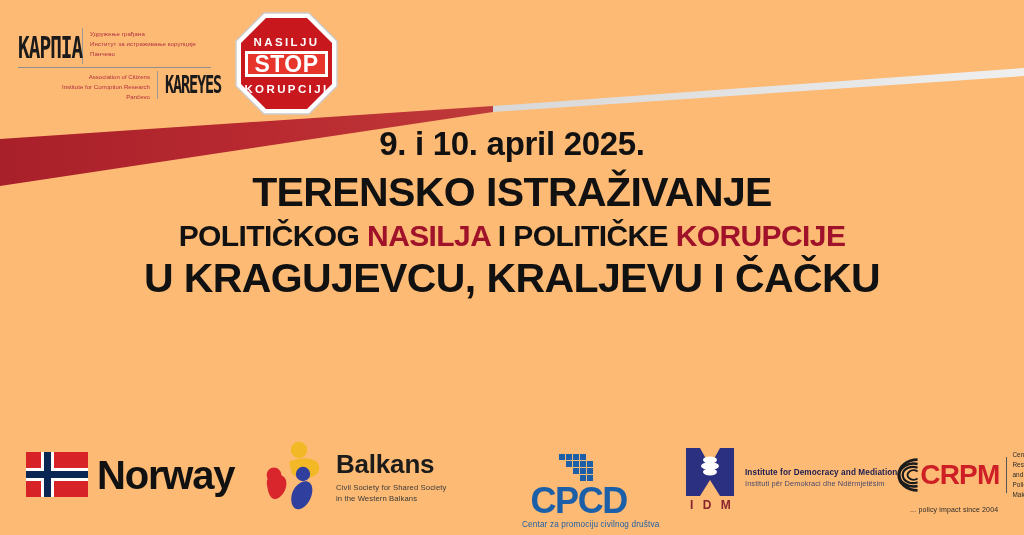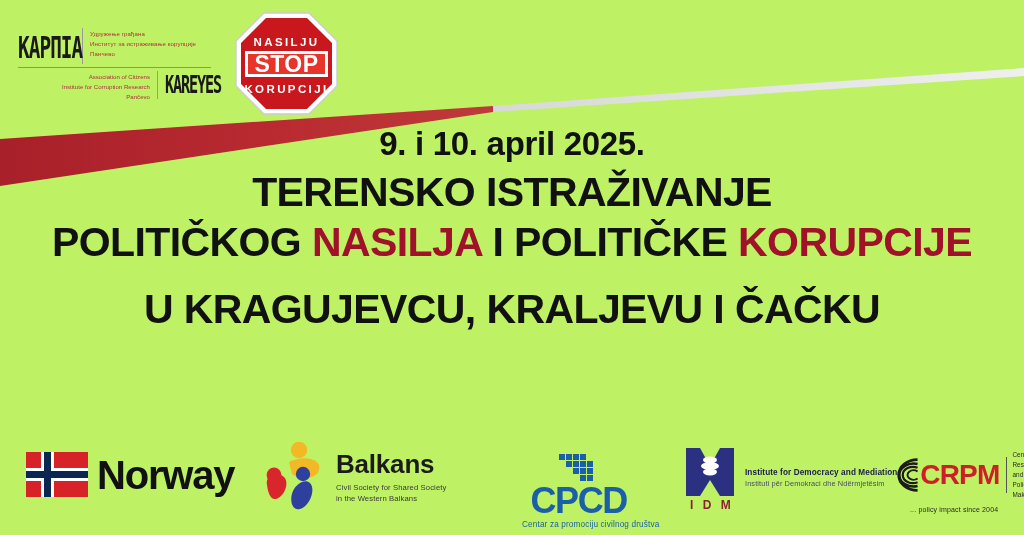--- a/index.html
+++ b/index.html
@@ -8,21 +8,21 @@
     background: #ffffff;
   }
   body {
     font-family: "Liberation Sans", sans-serif;
     -webkit-font-smoothing: antialiased;
   }
   #poster {
     position: relative;
     width: 1024px;
     height: 535px;
-    background: #bef264;
+    background: #fdba74;
     overflow: hidden;
   }
 
   
   .deco-layer {
     position: absolute;
     left: 0; top: 0;
     width: 1024px; height: 535px;
     pointer-events: none;
   }
@@ -130,22 +130,22 @@
     letter-spacing: -0.3px;
     line-height: 1.12;
   }
   .hl-1, .hl-2, .hl-3 {
     font-weight: 700;
     line-height: 1.16;
     letter-spacing: -0.6px;
     white-space: nowrap;
   }
   .hl-1 { font-size: 41px; margin-top: 6px; text-align: center; }
-  .hl-2 { font-size: 41px; margin-top: 2px; }
-  .hl-3 { font-size: 41px; margin-top: 20px; }
+  .hl-2 { font-size: 30px; margin-top: 2px; }
+  .hl-3 { font-size: 41px; margin-top: 2px; }
   .accent { color: #a01229; }
 
   
   .donors {
     position: absolute;
     left: 0;
     top: 432px;
     width: 1024px;
     height: 103px;
   }

